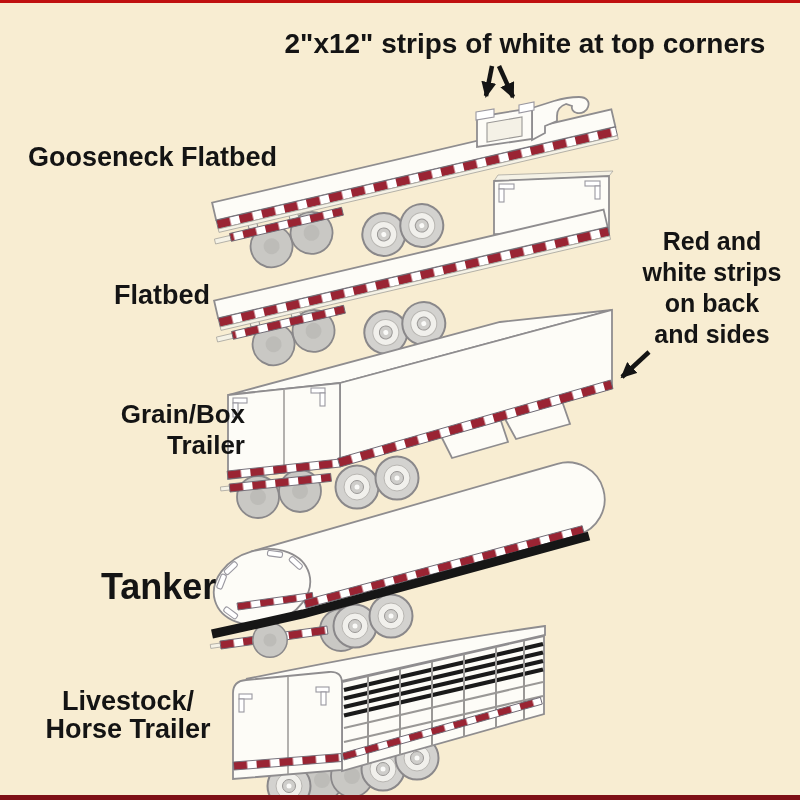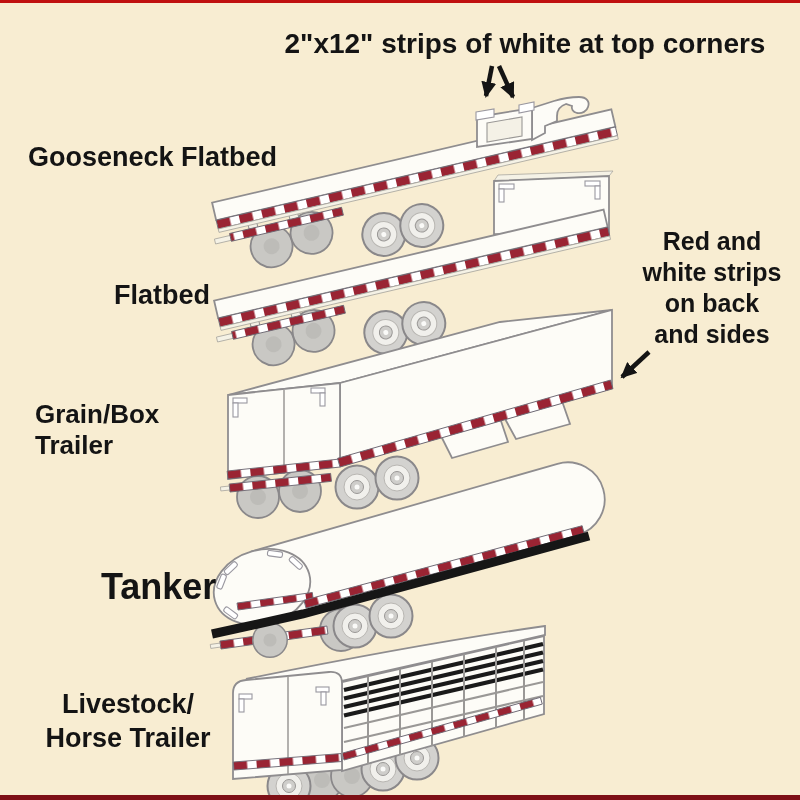--- a/index.html
+++ b/index.html
@@ -12,24 +12,24 @@
   .edge.top{top:0;height:3px;background:#c01010;}
   .edge.bottom{bottom:0;height:5px;background:#7e1016;}
   svg.diagram{position:absolute;left:0;top:0;}
   .label{
     position:absolute;font-weight:bold;color:#141414;
     white-space:pre-line;letter-spacing:0px;
   }
   .lbl-top{left:240px;top:28px;width:570px;font-size:28px;text-align:center;}
   .lbl-gooseneck{left:28px;top:142px;font-size:27px;}
   .lbl-flatbed{left:114px;top:280px;font-size:27px;}
-  .lbl-grainbox{left:35px;top:399px;width:210px;font-size:26px;line-height:31px;text-align:left;}
+  .lbl-grainbox{left:35px;top:399px;width:210px;font-size:26px;line-height:31px;text-align:right;}
   .lbl-sidenote{left:620px;top:226px;width:184px;font-size:25px;line-height:31px;text-align:center;}
   .lbl-tanker{left:101px;top:566px;font-size:36px;}
-  .lbl-livestock{left:20px;top:687px;width:216px;font-size:27px;line-height:34px;text-align:center;}
+  .lbl-livestock{left:20px;top:687px;width:216px;font-size:27px;line-height:28px;text-align:center;}
   .body-fill{fill:#fdfcf7;stroke:#8f8d8f;stroke-width:1.8;}
   .lite-fill{fill:#f4f1e6;stroke:#9a9896;stroke-width:1.1;}
   .lip{fill:#f5f2e6;stroke:#aaa79f;stroke-width:0.8;}
   .rw{fill:url(#rw);stroke:#6e6974;stroke-width:0.9;}
   .lmark{fill:#ffffff;stroke:#9a98a0;stroke-width:1.1;}
   .seam{stroke:#9a9896;stroke-width:1.5;}
   .post{stroke:#9a9896;stroke-width:2;}
   .slat{stroke:#1a1a1a;stroke-width:4.2;}
   .arrow{stroke:#141414;stroke-width:4.5;fill:none;}
 </style>

